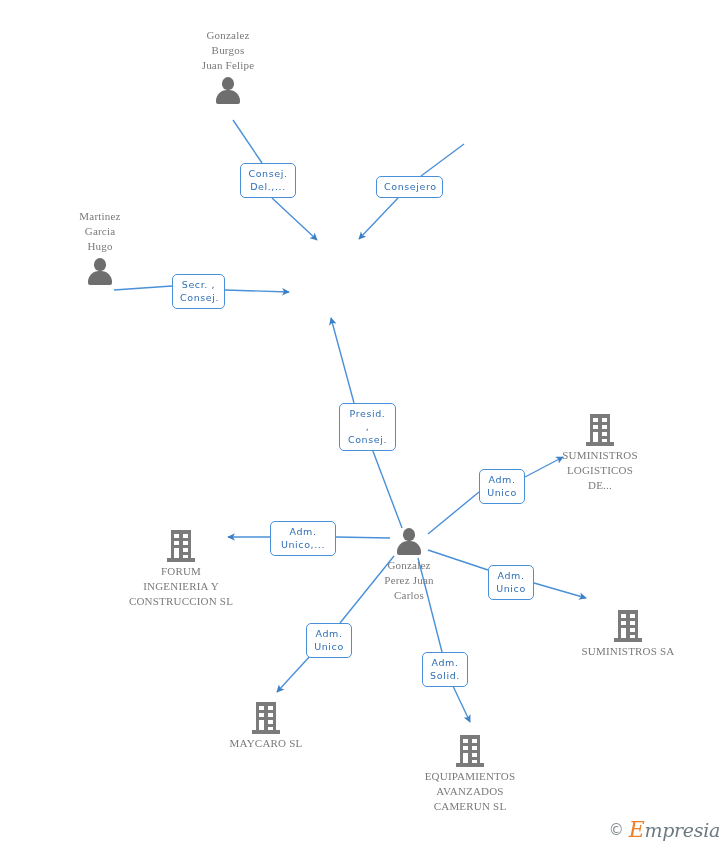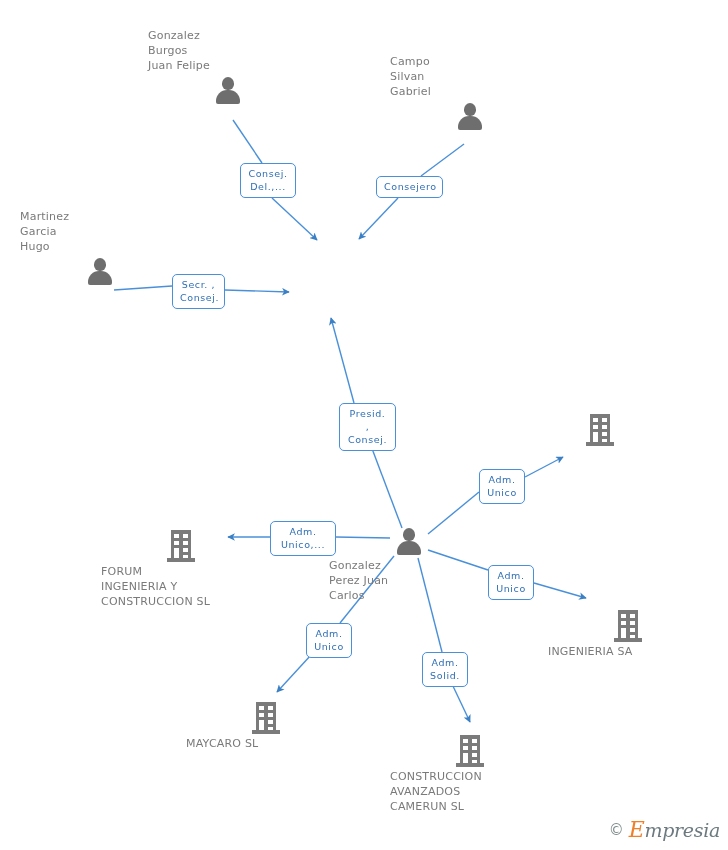--- a/index.html
+++ b/index.html
@@ -24,21 +24,23 @@
     top: 0;
     width: 728px;
     height: 850px;
   }
 
   
   .node {
     position: absolute;
     width: 160px;
     margin-left: -80px;
+    text-align: center;
     z-index: 3;
+    font-family: Liberation Serif, serif;
   }
   .node .icon {
     display: block;
     margin: 0 auto;
   }
   .node-label {
     display: block;
     font-size: 11px;
     line-height: 15px;
     color: #7a7a7a;
@@ -205,29 +207,20 @@
   <div class="node label-top" style="left:228px; top:28px;">
     <span class="node-label">Gonzalez
 Burgos
 Juan Felipe</span>
     <span class="icon person-ico">
       <span class="head"></span>
         <span class="body"></span>
     </span>
   </div>
 
-  <div class="node label-top" style="left:470px; top:54px;">
-    <span class="node-label">Campo
-Silvan
-Gabriel</span>
-    <span class="icon person-ico">
-      <span class="head"></span>
-        <span class="body"></span>
-    </span>
-  </div>
 
   <div class="node label-top" style="left:100px; top:209px;">
     <span class="node-label">Martinez
 Garcia
 Hugo</span>
     <span class="icon person-ico">
       <span class="head"></span>
         <span class="body"></span>
     </span>
   </div>
@@ -249,52 +242,55 @@
       <span class="win" style="left:7px;  top:4px;"></span>
       <span class="win" style="left:16px; top:4px;"></span>
       <span class="win" style="left:7px;  top:11px;"></span>
       <span class="win" style="left:16px; top:11px;"></span>
       <span class="win" style="left:7px;  top:18px;"></span>
       <span class="win" style="left:16px; top:18px;"></span>
       <span class="win" style="left:16px; top:25px;"></span>
       <span class="door"></span>
       <span class="base"></span>
     </span>
+    <span class="node-label">SUMINISTROS
+LOGISTICOS
+DE...</span>
   </div>
 
   <div class="node label-bottom" style="left:628px; top:610px;">
     <span class="icon bld-ico">
       <span class="tower"></span>
       <span class="win" style="left:7px;  top:4px;"></span>
       <span class="win" style="left:16px; top:4px;"></span>
       <span class="win" style="left:7px;  top:11px;"></span>
       <span class="win" style="left:16px; top:11px;"></span>
       <span class="win" style="left:7px;  top:18px;"></span>
       <span class="win" style="left:16px; top:18px;"></span>
       <span class="win" style="left:16px; top:25px;"></span>
       <span class="door"></span>
       <span class="base"></span>
     </span>
-    <span class="node-label">INGENIERIA SA</span>
+    <span class="node-label">SUMINISTROS SA</span>
   </div>
 
   <div class="node label-bottom" style="left:470px; top:735px;">
     <span class="icon bld-ico">
       <span class="tower"></span>
       <span class="win" style="left:7px;  top:4px;"></span>
       <span class="win" style="left:16px; top:4px;"></span>
       <span class="win" style="left:7px;  top:11px;"></span>
       <span class="win" style="left:16px; top:11px;"></span>
       <span class="win" style="left:7px;  top:18px;"></span>
       <span class="win" style="left:16px; top:18px;"></span>
       <span class="win" style="left:16px; top:25px;"></span>
       <span class="door"></span>
       <span class="base"></span>
     </span>
-    <span class="node-label">CONSTRUCCION
+    <span class="node-label">EQUIPAMIENTOS
 AVANZADOS
 CAMERUN  SL</span>
   </div>
 
   <div class="node label-bottom" style="left:266px; top:702px;">
     <span class="icon bld-ico">
       <span class="tower"></span>
       <span class="win" style="left:7px;  top:4px;"></span>
       <span class="win" style="left:16px; top:4px;"></span>
       <span class="win" style="left:7px;  top:11px;"></span>

